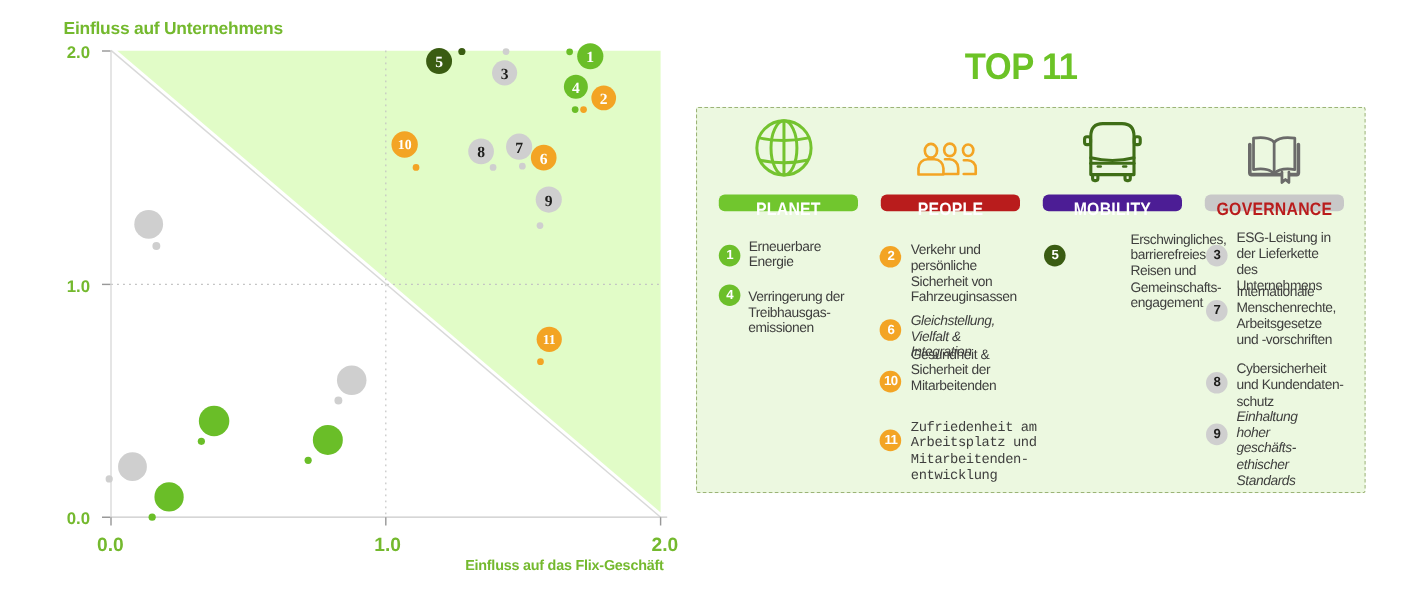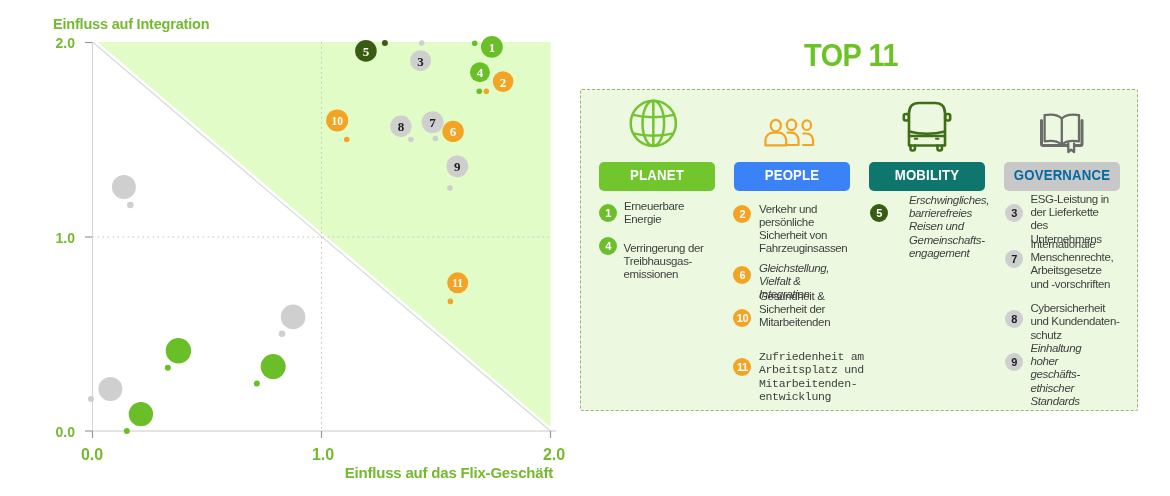--- a/index.html
+++ b/index.html
@@ -2,21 +2,21 @@
 <html><head>
 <meta charset="utf-8">
 <style>
   html,body{margin:0;padding:0;}
   body{width:1170px;height:496px;background:#ffffff;font-family:"Liberation Sans",sans-serif;position:relative;overflow:hidden;}
   .abs{position:absolute;}
   .grn{color:#74b92e;font-weight:bold;}
   .item{position:absolute;font-size:11.5px;line-height:13.2px;color:#3f3f3e;letter-spacing:-0.35px;}
   .nc{position:absolute;width:18px;height:18px;border-radius:50%;text-align:center;font-weight:bold;color:#fff;}
   .nc span{display:block;font-size:11px;line-height:18px;letter-spacing:-0.5px;}
-  .badge{position:absolute;width:116px;height:29px;border-radius:5px;color:#fff;font-weight:bold;text-align:center;}
+  .badge{position:absolute;width:116px;height:14px;border-radius:5px;color:#fff;font-weight:bold;text-align:center;}
   .badge span{display:block;font-size:15px;line-height:25px;letter-spacing:0.2px;transform:scaleX(0.88);transform-origin:center;}
 </style>
 </head>
 <body>
 <svg class="abs" style="left:0;top:0" width="1170" height="496" viewBox="0 0 1170 496">
   <defs>
     <clipPath id="plotclip">
         <rect x="92.5" y="42" width="458.5" height="389"></rect>
       </clipPath>
   </defs>
@@ -81,28 +81,28 @@
   <circle cx="167.8" cy="367.8" r="3" fill="#6abe28"></circle>
   <circle cx="273.2" cy="366.6" r="12.5" fill="#6abe28"></circle>
   <circle cx="256.8" cy="383.6" r="3" fill="#6abe28"></circle>
   <circle cx="110.4" cy="388.9" r="12" fill="#cfcfcf"></circle>
   <circle cx="91" cy="399.1" r="3" fill="#cfcfcf"></circle>
   <circle cx="140.9" cy="414.1" r="12.2" fill="#6abe28"></circle>
   <circle cx="126.8" cy="431" r="3" fill="#6abe28"></circle>
   </g>
 </svg>
 
-<div class="abs grn" style="left:53px;top:16px;font-size:14.5px;letter-spacing:-0.2px;">Einfluss auf Integration</div>
+<div class="abs grn" style="left:53px;top:16px;font-size:14.5px;letter-spacing:-0.2px;">Einfluss auf Unternehmens</div>
 <div class="abs grn" style="left:30px;top:35px;width:45px;text-align:right;font-size:14px;">2.0</div>
 <div class="abs grn" style="left:30px;top:229.5px;width:45px;text-align:right;font-size:14px;">1.0</div>
 <div class="abs grn" style="left:30px;top:423.5px;width:45px;text-align:right;font-size:14px;">0.0</div>
 <div class="abs grn" style="left:62px;top:445.5px;width:60px;text-align:center;font-size:16px;">0.0</div>
 <div class="abs grn" style="left:293px;top:445.5px;width:60px;text-align:center;font-size:16px;">1.0</div>
 <div class="abs grn" style="left:524px;top:445.5px;width:60px;text-align:center;font-size:16px;">2.0</div>
-<div class="abs grn" style="left:293px;top:464px;width:260px;text-align:right;font-size:15px;letter-spacing:-0.2px;white-space:nowrap;">Einfluss auf das Flix-Geschäft</div>
+<div class="abs grn" style="left:293px;top:464px;width:260px;text-align:right;font-size:12px;letter-spacing:-0.2px;white-space:nowrap;">Einfluss auf das Flix-Geschäft</div>
 
 <div class="abs" style="left:751px;top:38px;width:200px;text-align:center;font-size:31px;font-weight:bold;color:#6cc326;transform:scaleX(0.93);transform-origin:center;letter-spacing:-0.5px;">TOP 11</div>
 
 <div class="abs" style="left:580px;top:88.5px;width:556px;height:320px;background:#ecf8e0;border:1.5px dashed #9cb377;border-radius:2px;"></div>
 
 <svg class="abs" style="left:580px;top:90px" width="560" height="322" viewBox="0 0 560 322">
   <g id="icons" fill="none">
 
     <g stroke="#74c32f" stroke-width="2.5">
       <circle cx="73.3" cy="33.3" r="22.6"></circle>
@@ -141,27 +141,27 @@
       <path d="M481.8 28.5 c-3.7 -3.9 -9.5 -4.6 -17.2 -3.4 v26.2 c7.7 -1.2 13.5 -0.5 17.2 3.4 c3.7 -3.9 9.5 -4.6 17.2 -3.4 v-26.2 c-7.7 -1.2 -13.5 -0.5 -17.2 3.4 z"></path>
       <line x1="481.8" y1="28.5" x2="481.8" y2="54.7"></line>
       <path d="M494.1 53.5 v8.6 l-2.9 -2.5 l-2.9 2.5 v-8.6" fill="#ecf8e0"></path>
     </g>
   </g>
 </svg>
 
 <div class="badge" style="left:599px;top:161.5px;background:#71c62e;">
     <span>PLANET</span>
   </div>
-<div class="badge" style="left:734px;top:161.5px;background:#3b82f6;">
+<div class="badge" style="left:734px;top:161.5px;background:#b91c1c;">
     <span>PEOPLE</span>
   </div>
-<div class="badge" style="left:868.5px;top:161.5px;background:#0f766e;">
+<div class="badge" style="left:868.5px;top:161.5px;background:#4c1d95;">
     <span>MOBILITY</span>
   </div>
-<div class="badge" style="left:1004px;top:161.5px;background:#c8c8c8;color:#0369a1;">
+<div class="badge" style="left:1004px;top:161.5px;background:#c8c8c8;color:#b91c1c;">
     <span>GOVERNANCE</span>
   </div>
 
 <div class="nc" style="left:599px;top:204.2px;background:#6cbf2a;">
     <span>1</span>
   </div>
 <div class="item" style="left:624px;top:199.9px;width:95px;">Erneuerbare<br>Energie</div>
 <div class="nc" style="left:599px;top:237.3px;background:#6cbf2a;">
     <span>4</span>
   </div>
@@ -180,21 +180,21 @@
   </div>
 <div class="item" style="left:759px;top:290px;width:108px;">Gesundheit &amp;<br>Sicherheit der<br>Mitarbeitenden</div>
 <div class="nc" style="left:733.4px;top:357.5px;background:#f3a424;">
     <span>11</span>
   </div>
 <div class="item" style="left:759px;top:350.1px;width:110px;font-family:Liberation Mono, monospace;">Zufriedenheit am<br>Arbeitsplatz und<br>Mitarbeitenden-<br>entwicklung</div>
 
 <div class="nc" style="left:870px;top:204.4px;background:#3a5c12;">
     <span>5</span>
   </div>
-<div class="item" style="left:909px;top:194px;width:110px;font-style:italic;">Erschwingliches,<br>barrierefreies<br>Reisen und<br>Gemeinschafts-<br>engagement</div>
+<div class="item" style="left:942px;top:194px;width:110px;">Erschwingliches,<br>barrierefreies<br>Reisen und<br>Gemeinschafts-<br>engagement</div>
 
 <div class="nc" style="left:1005px;top:204.2px;background:#cfcfcf;color:#1d1d1b;">
     <span>3</span>
   </div>
 <div class="item" style="left:1030.4px;top:193px;width:110px;">ESG-Leistung in<br>der Lieferkette<br>des<br>Unternehmens</div>
 <div class="nc" style="left:1005px;top:250px;background:#cfcfcf;color:#1d1d1b;">
     <span>7</span>
   </div>
 <div class="item" style="left:1030.4px;top:238px;width:110px;">Internationale<br>Menschenrechte,<br>Arbeitsgesetze<br>und -vorschriften</div>
 <div class="nc" style="left:1005px;top:309.5px;background:#cfcfcf;color:#1d1d1b;">

